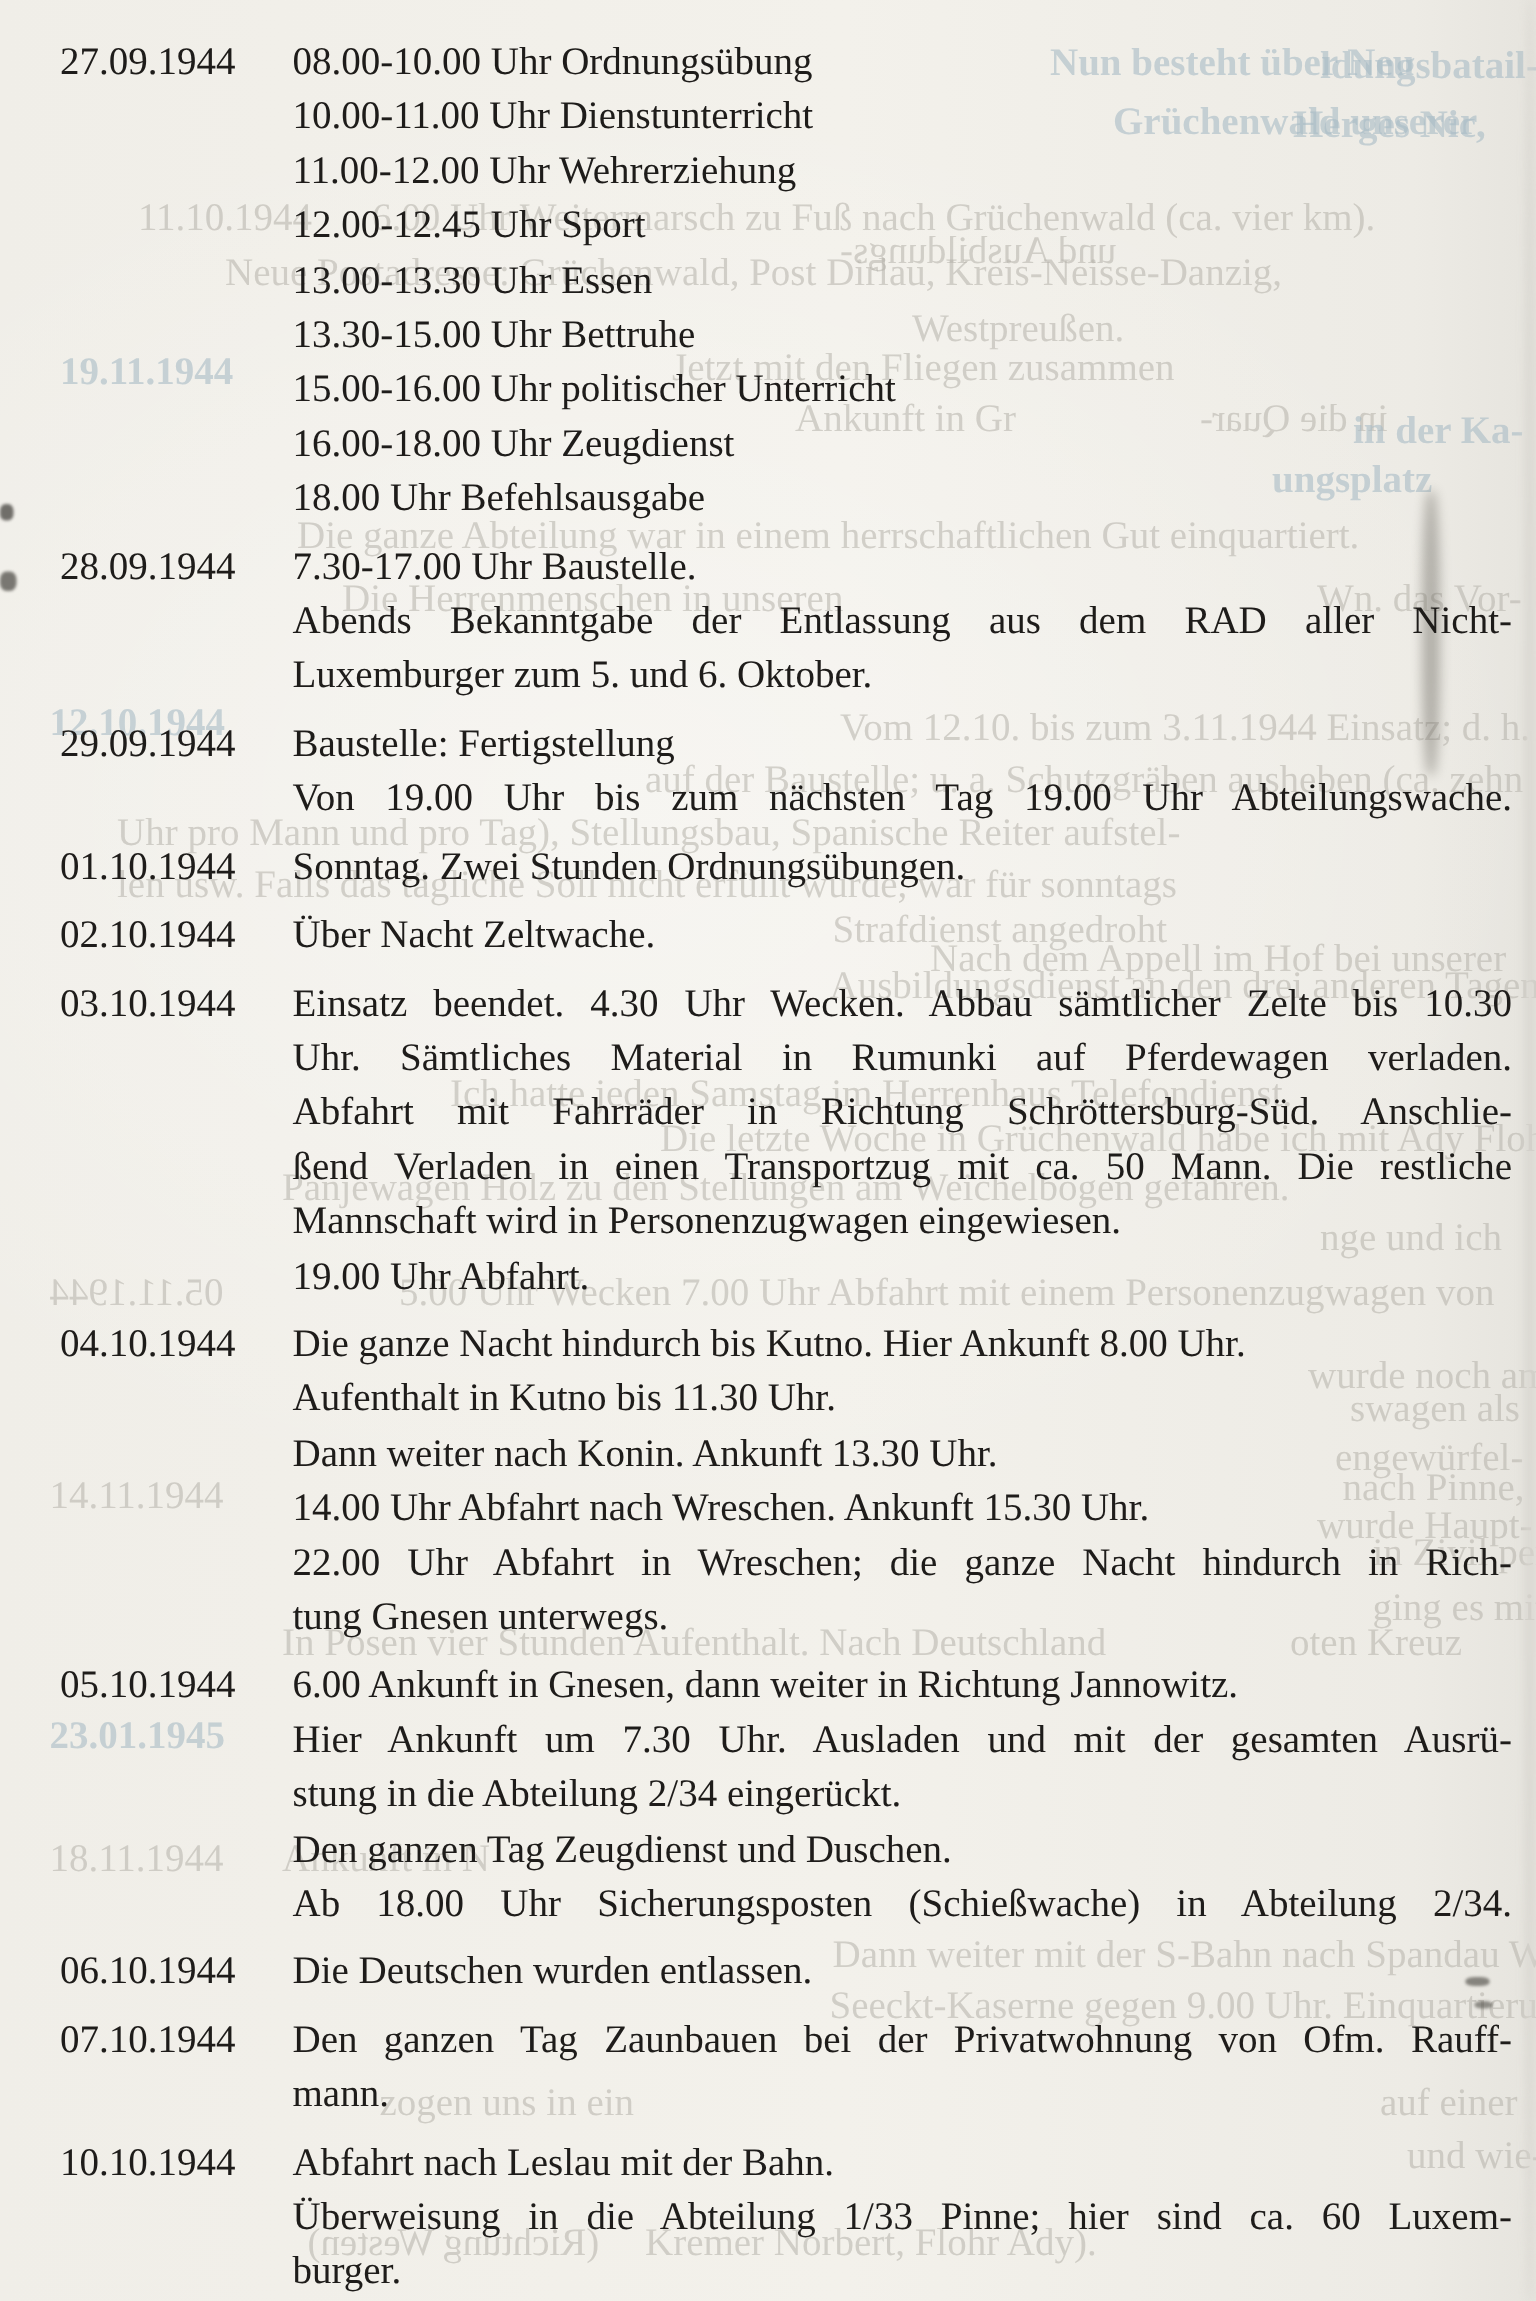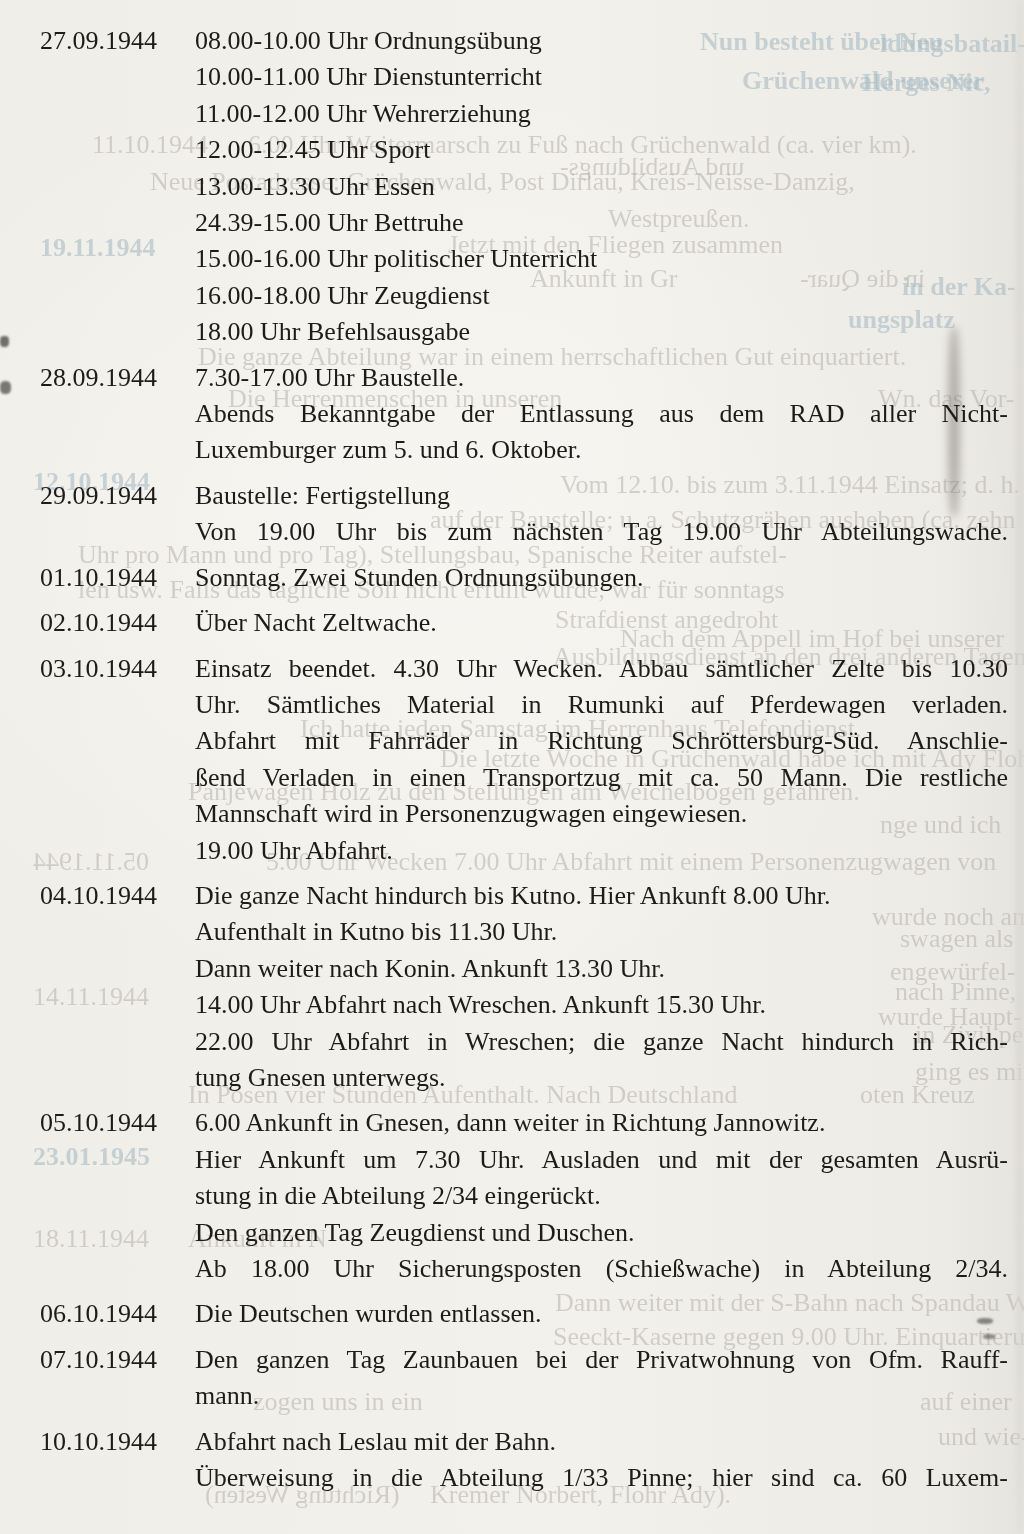--- a/index.html
+++ b/index.html
@@ -109,21 +109,21 @@
   <div class="smudge sm5"></div>
   <div class="entries">
       <div class="entry">
         <div class="date">27.09.1944</div>
         <div class="body">
           <div class="line">08.00-10.00 Uhr Ordnungsübung</div>
           <div class="line">10.00-11.00 Uhr Dienstunterricht</div>
           <div class="line">11.00-12.00 Uhr Wehrerziehung</div>
           <div class="line">12.00-12.45 Uhr Sport</div>
           <div class="line">13.00-13.30 Uhr Essen</div>
-          <div class="line">24.39-15.00 Uhr Bettruhe</div>
+          <div class="line">13.30-15.00 Uhr Bettruhe</div>
           <div class="line">15.00-16.00 Uhr politischer Unterricht</div>
           <div class="line">16.00-18.00 Uhr Zeugdienst</div>
           <div class="line">18.00 Uhr Befehlsausgabe</div>
         </div>
       </div>
       <div class="entry">
         <div class="date">28.09.1944</div>
         <div class="body">
           <div class="line">7.30-17.00 Uhr Baustelle.</div>
           <div class="line just">Abends Bekanntgabe der Entlassung aus dem RAD aller Nicht-</div>
@@ -192,16 +192,17 @@
         <div class="body">
           <div class="line just">Den ganzen Tag Zaunbauen bei der Privatwohnung von Ofm. Rauff-</div>
           <div class="line">mann.</div>
         </div>
       </div>
       <div class="entry">
         <div class="date">10.10.1944</div>
         <div class="body">
           <div class="line">Abfahrt nach Leslau mit der Bahn.</div>
           <div class="line just">Überweisung in die Abteilung 1/33 Pinne; hier sind ca. 60 Luxem-</div>
+          <div class="line">burger.</div>
         </div>
       </div>
     </div>
 </div>
 
 </body></html>

